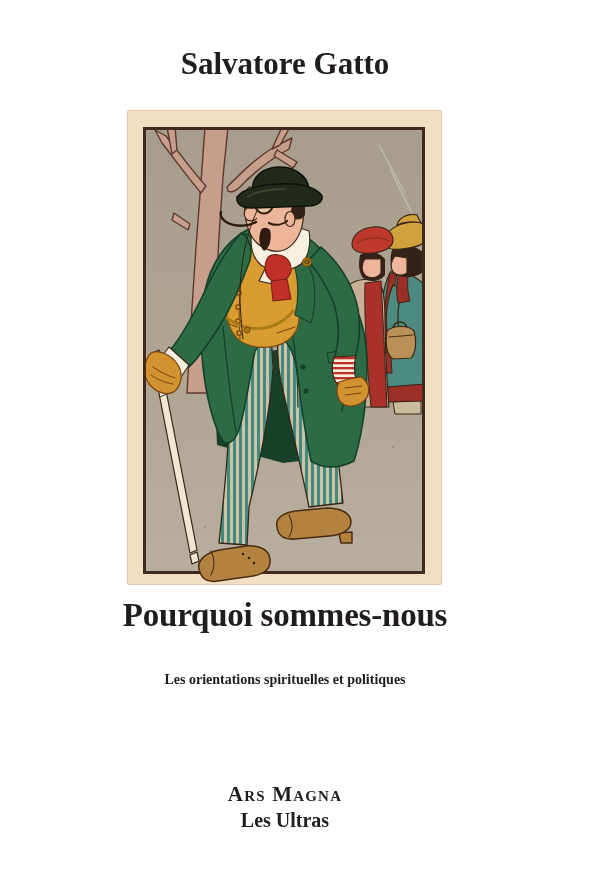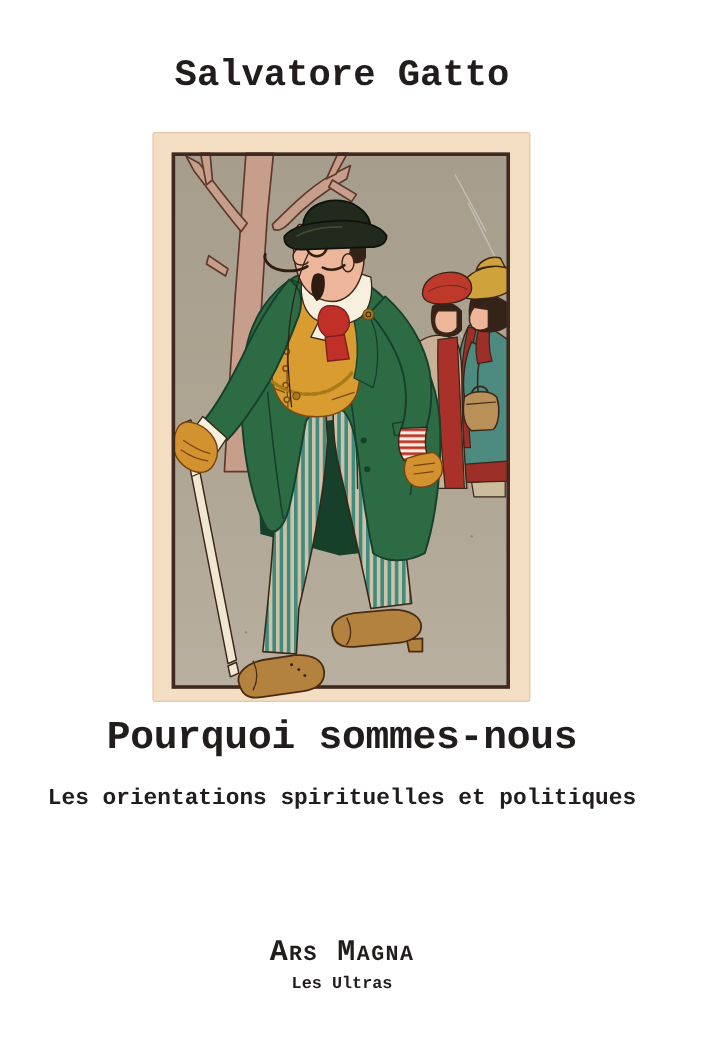--- a/index.html
+++ b/index.html
@@ -1,34 +1,34 @@
 <!DOCTYPE html>
 <html style="--page_bg: #ffffff; --ink: #201d1c; --card_paper: #f3ddc3; --card_edge: #e5c6a6; --frame: #40291f; --bg_top: #a69d8c; --bg_bottom: #b8afa0; --outline: #3a2517; --tree_fill: #c79e8b; --tree_line: #5d392b; --skin: #edb69a; --hat: #212a1c; --hair: #35231a; --collar_white: #f7f0de; --cravat_red: #c02f28; --vest: #d89c31; --chain_gold: #a97b16; --coat: #2d6b45; --coat_dark: #16402a; --stripe_teal: #3f8b80; --stripe_cream: #cdc1a6; --shoe: #b4823f; --glove: #d1922f; --cane: #efe7d2; --w1_hat: #bf382c; --w1_coat: #c8b197; --w1_stole: #a93129; --w2_hat: #d0a23b; --w2_coat: #4d8a80; --w2_trim: #9c2f27; --bag: #b99057;"><head>
 <meta charset="utf-8">
 <style>
   html,body{margin:0;padding:0;background:#fff;}
   .cover{
     position:relative;width:600px;height:866px;overflow:hidden;
     background:var(--page_bg,#fff);
-    font-family:Liberation Mono, monospace;
+    font-family:Liberation Serif, serif;
     color:var(--ink,#201d1c);
   }
   .block{position:absolute;left:0;width:570px;text-align:center;}
   .author{top:46px;font-size:31px;font-weight:700;line-height:36px;}
   .postcard{
     position:absolute;left:127px;top:110px;width:315px;height:475px;
     box-sizing:border-box;background:var(--card_paper,#f3ddc3);
     border:1px solid var(--card_edge,#e5c6a6);border-radius:2px;
   }
   .postcard svg{position:absolute;left:11px;top:12px;display:block;}
   .title{top:596px;font-size:33px;font-weight:700;line-height:38px;letter-spacing:-.2px;margin:0;text-align:center;}
-  .subtitle{top:648px;font-size:19px;font-weight:700;line-height:34px;}
+  .subtitle{top:663px;font-size:14px;font-weight:700;line-height:34px;}
   .publisher{top:780px;}
-  .publisher-name{display:block;font-size:25px;font-weight:700;font-variant:small-caps;letter-spacing:1.2px;line-height:28px;}
-  .imprint{display:block;font-size:14px;font-weight:700;line-height:25px;}
+  .publisher-name{display:block;font-size:21px;font-weight:700;font-variant:small-caps;letter-spacing:1.2px;line-height:28px;}
+  .imprint{display:block;font-size:20px;font-weight:700;line-height:25px;}
 
   
   .tree{fill:var(--tree_fill);stroke:var(--tree_line);stroke-width:1.4;stroke-linejoin:round;}
   .coat{fill:var(--coat);stroke:var(--coat_dark);stroke-width:1.6;stroke-linejoin:round;}
   .coatline{stroke:var(--coat_dark);fill:none;stroke-width:1.3;stroke-linecap:round;}
   .coatdark{fill:var(--coat_dark);stroke:none;}
   .vest{fill:var(--vest);stroke:#7a4a10;stroke-width:1.3;}
   .vestline{stroke:#7a4a10;fill:none;stroke-width:1.1;stroke-linecap:round;}
   .chain{stroke:var(--chain_gold);fill:none;stroke-width:3;stroke-dasharray:4.5 2.5;stroke-linecap:round;}
   .gold{fill:var(--chain_gold);stroke:#7a4a10;stroke-width:1;}

